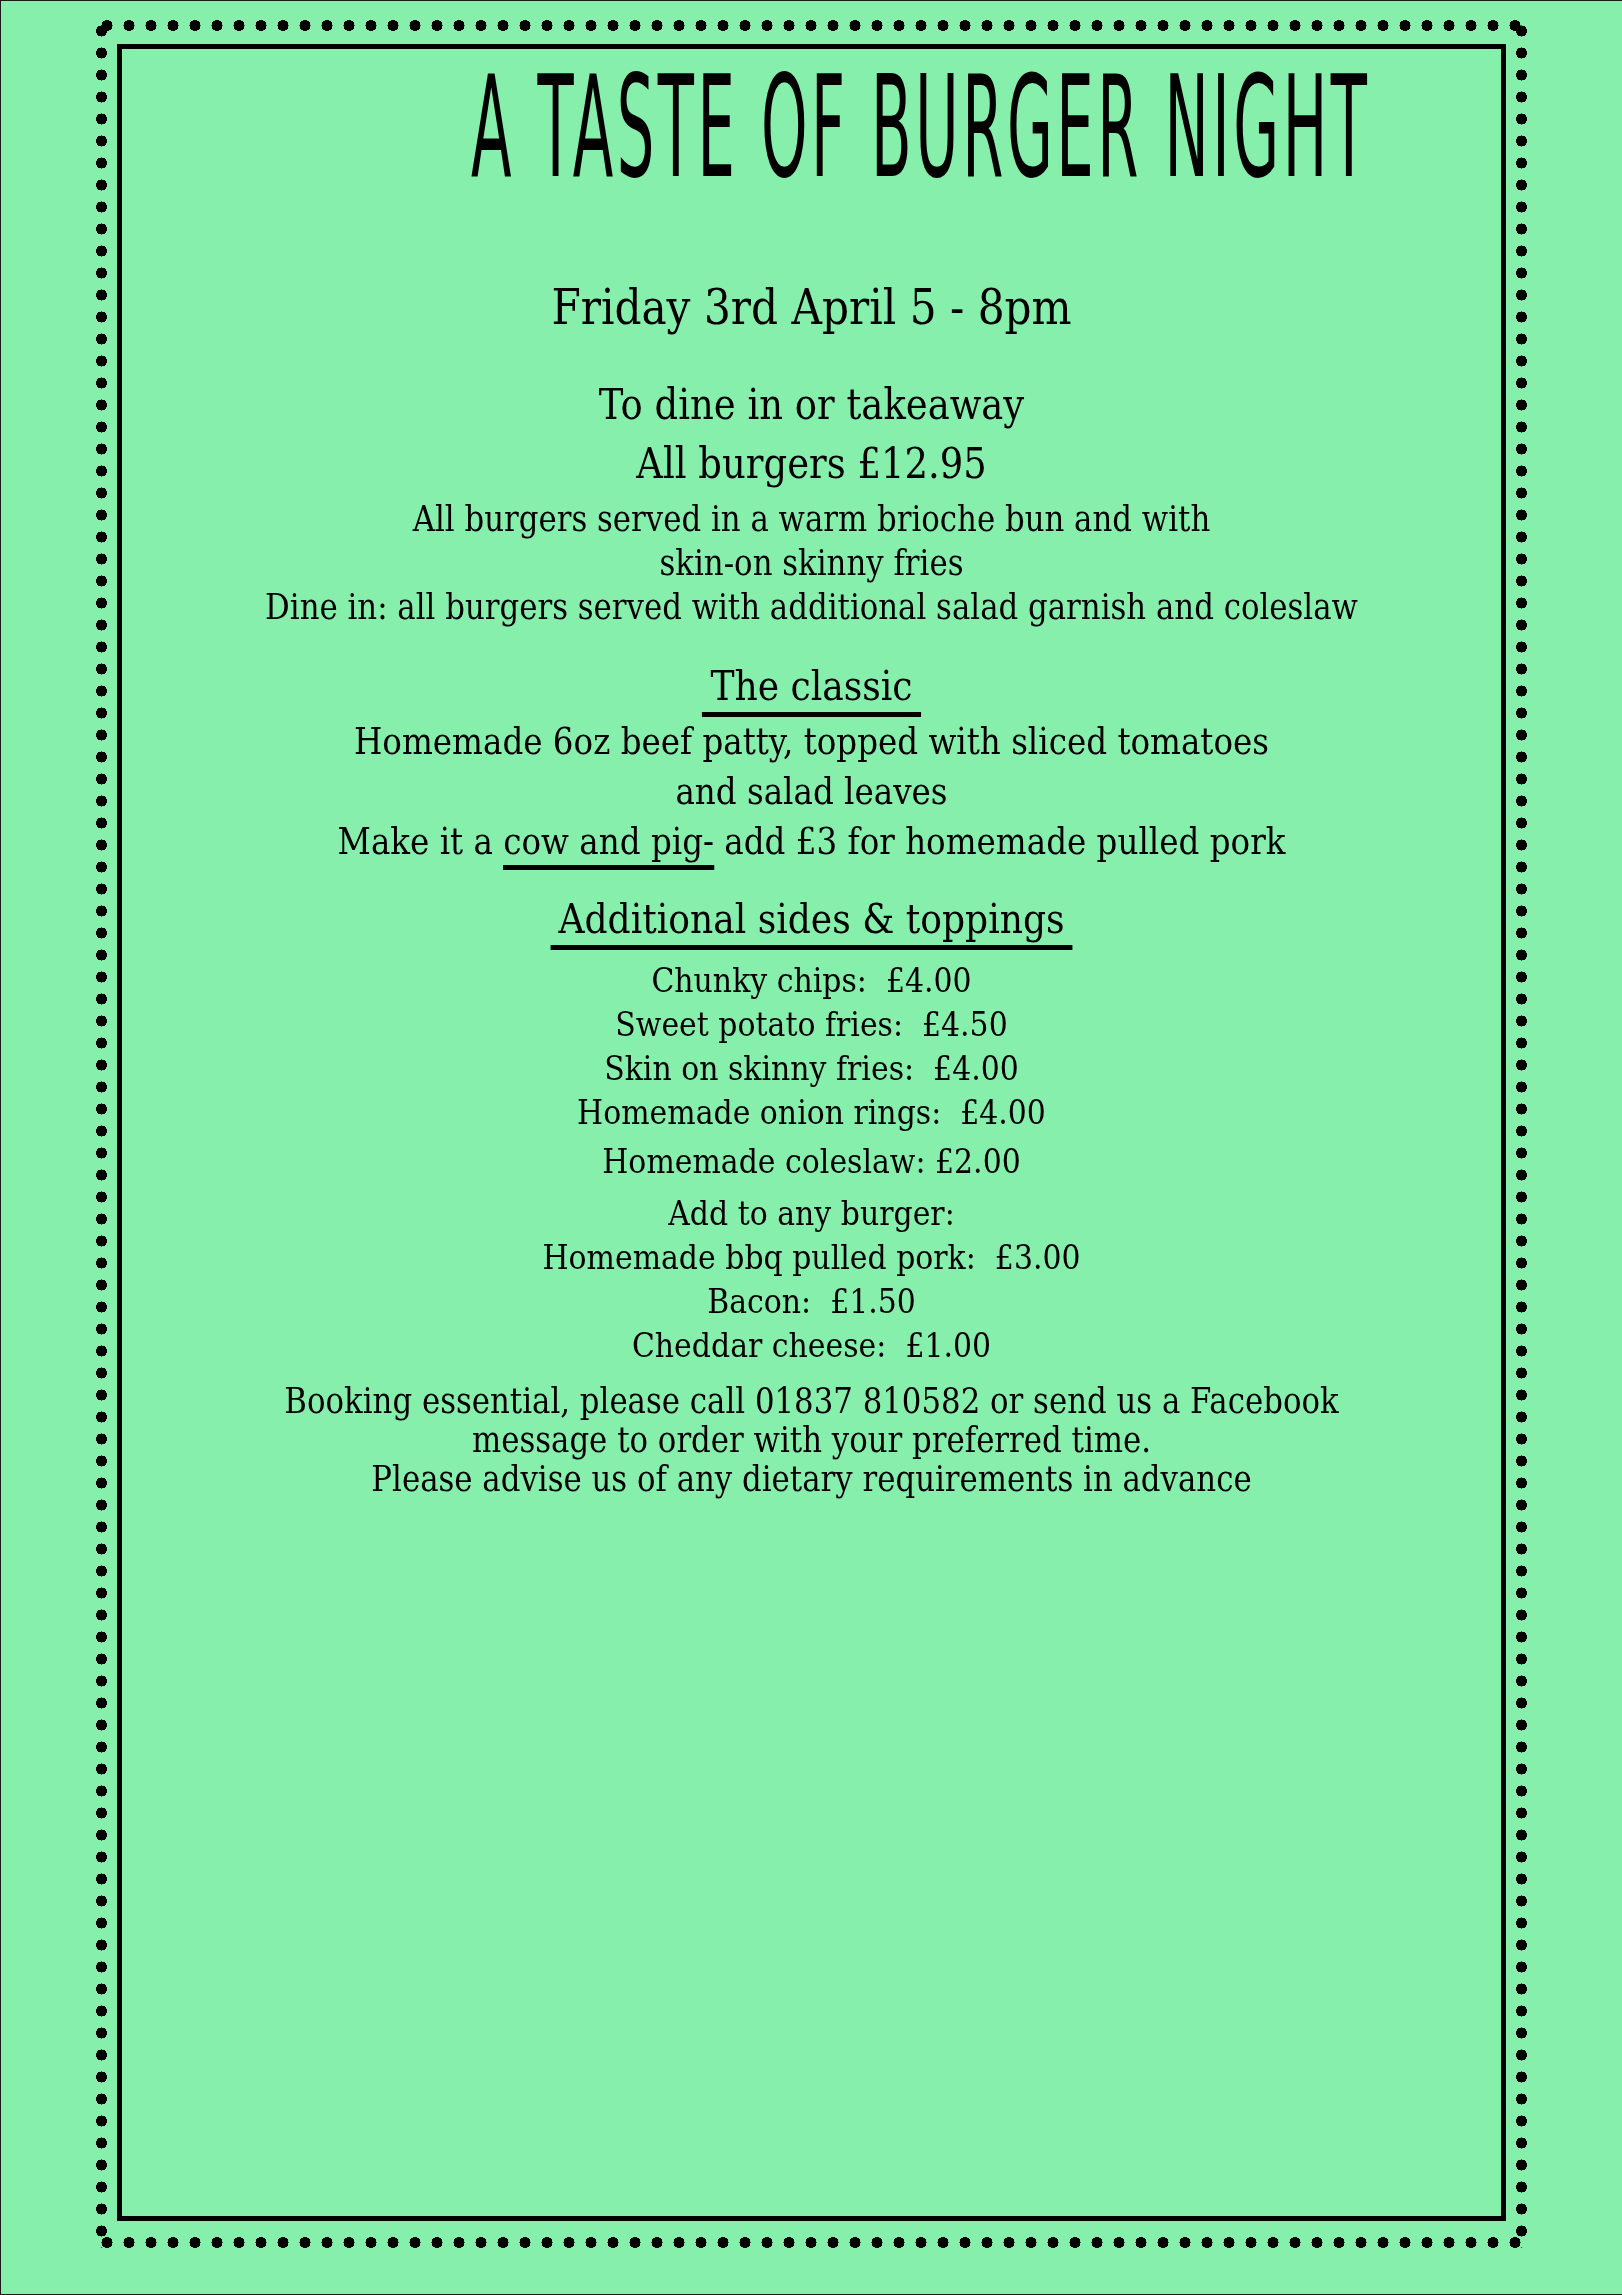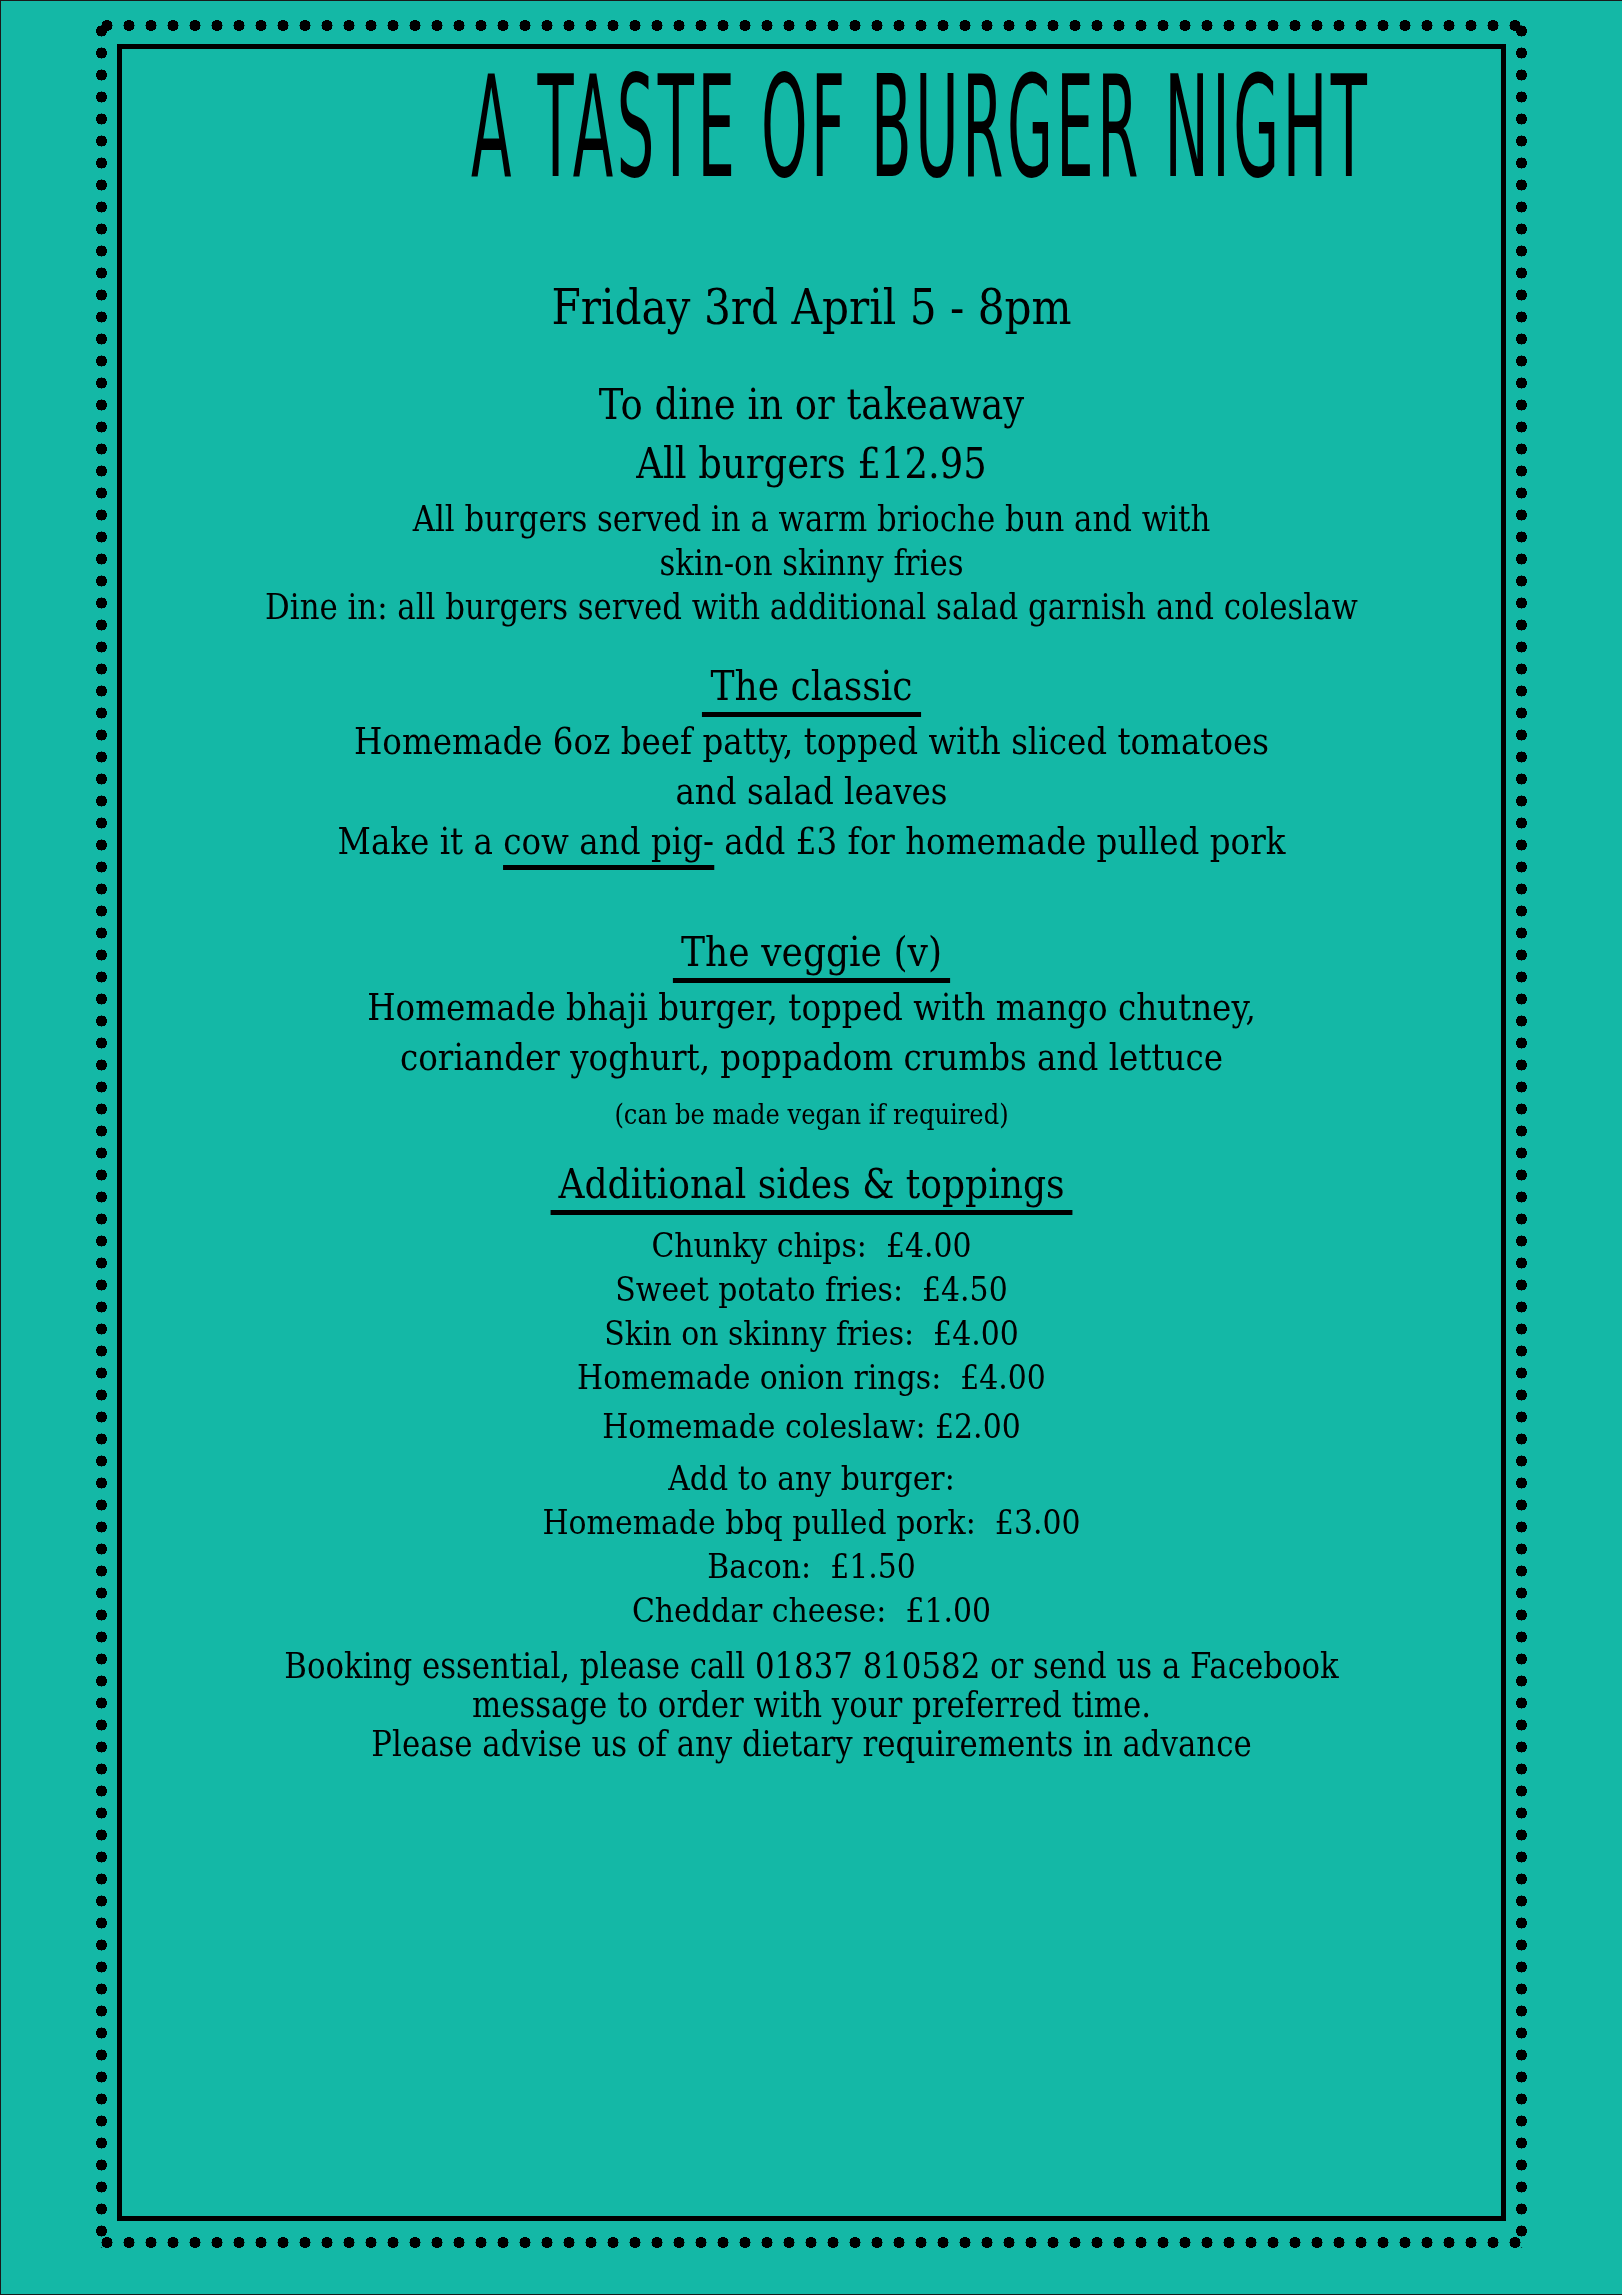--- a/index.html
+++ b/index.html
@@ -1,21 +1,21 @@
 <!DOCTYPE html>
 <html style="font-size:10.5px"><head>
 <meta charset="utf-8">
 <style>
   * { margin: 0; padding: 0; box-sizing: border-box; }
   html, body { background: #ffffff; }
   body { width: 1623px; height: 2295px; position: relative; }
 
   .page {
     position: absolute; inset: 0;
-    background: #14b8a6;
+    background: #86efac;
     border: 1.3px solid #1a1a1a;
     overflow: hidden;
     color: #000;
     font-family: "DejaVu Serif", serif;
   }
 
   
   .dots { position: absolute; }
   .dots-h {
     left: 95px; right: 95px; height: 11px;
@@ -117,30 +117,20 @@
       </div>
       <div class="section-body sq">
         <div>Homemade 6oz beef patty, topped with sliced tomatoes</div>
         <div>and salad leaves</div>
         <div><span>Make it a </span><span class="u-inline">cow and pig-</span><span> add £3 for homemade pulled pork</span></div>
       </div>
     </section>
 
 
 
-    <section>
-      <div class="heading-row m-veggie sq">
-        <span class="hd">The veggie (v)</span>
-      </div>
-      <div class="section-body sq">
-        <div>Homemade bhaji burger, topped with mango chutney,</div>
-        <div>coriander yoghurt, poppadom crumbs and lettuce</div>
-      </div>
-      <div class="vegan-note sq">(can be made vegan if required)</div>
-    </section>
 
     <section>
       <div class="heading-row m-sides sq">
         <span class="hd">Additional sides &amp; toppings</span>
       </div>
       <div class="sides-list sq">
         <div>Chunky chips:  £4.00</div>
         <div>Sweet potato fries:  £4.50</div>
         <div>Skin on skinny fries:  £4.00</div>
         <div>Homemade onion rings:  £4.00</div>

